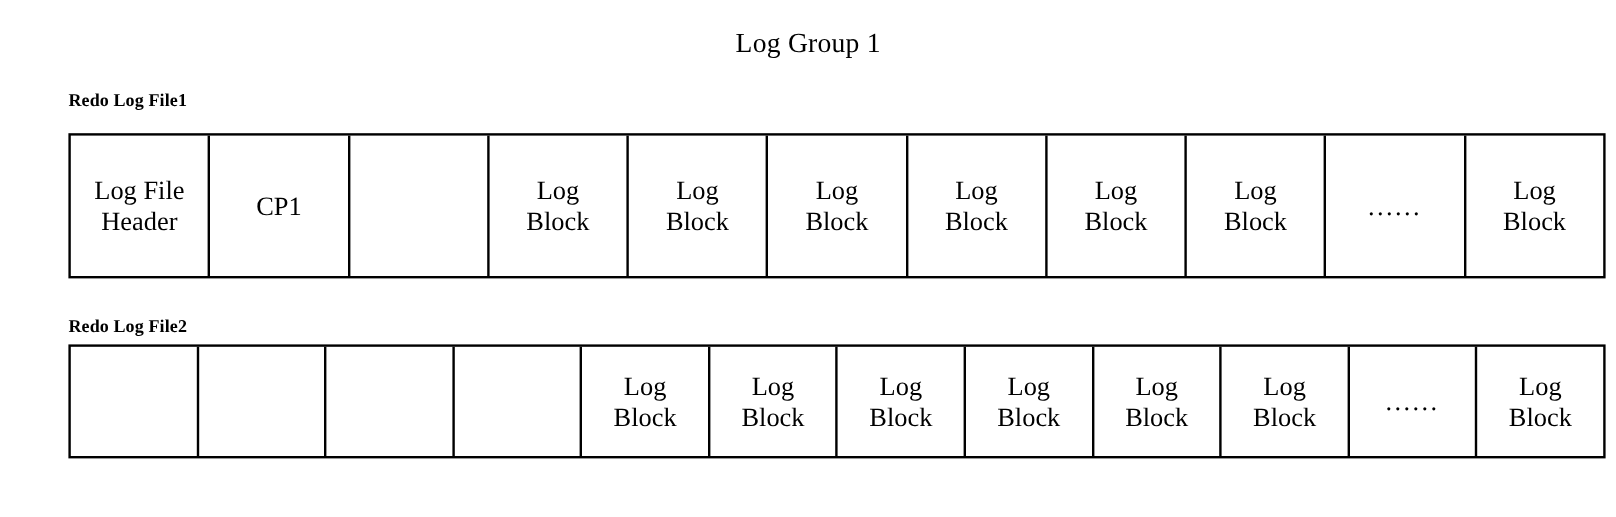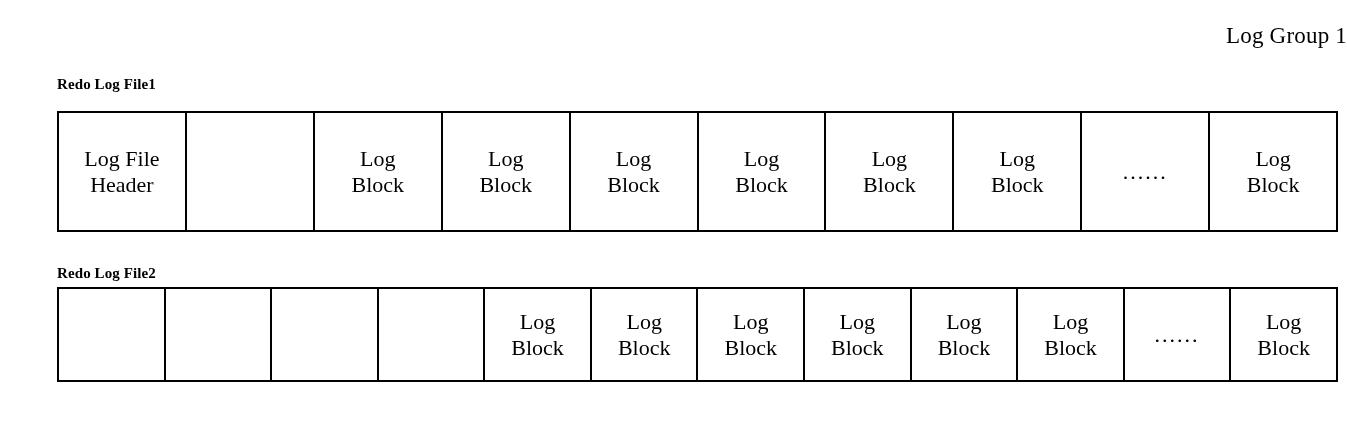--- a/index.html
+++ b/index.html
@@ -19,21 +19,21 @@
     position: relative;
     width: 1347px;
     height: 431px;
   }
   
   .diagram-title {
     position: absolute;
     top: 22px;
     left: 0;
     width: 1347px;
-    text-align: right;
+    text-align: center;
     font-size: 23px;
     line-height: 28px;
     letter-spacing: 0.2px;
     white-space: pre;
   }
   
   .file-label {
     position: absolute;
     font-size: 15px;
     font-weight: bold;
@@ -89,20 +89,23 @@
 <div class="canvas">
 
   <div class="diagram-title">Log Group 1</div>
 
   <div class="file-label" id="label-file1">Redo Log File1</div>
 
   <div class="file-strip" id="strip-file1">
     <div class="cell">
         <span class="cell-text">Log File
 Header</span>
+      </div>
+    <div class="cell">
+        <span class="cell-text">CP1</span>
       </div>
     <div class="cell">
         <span class="cell-text"></span>
       </div>
     <div class="cell">
         <span class="cell-text">Log
 Block</span>
       </div>
     <div class="cell">
         <span class="cell-text">Log

